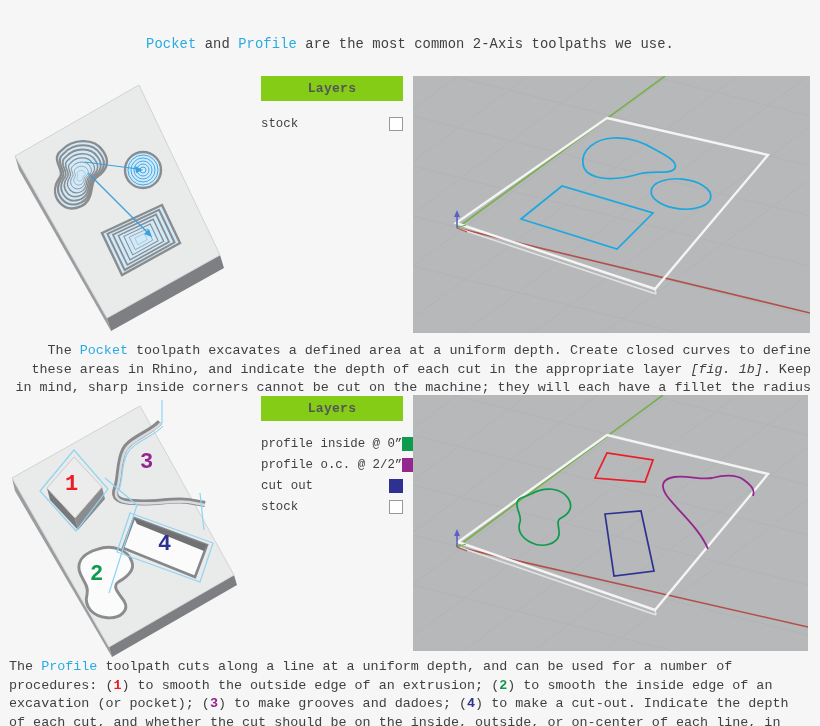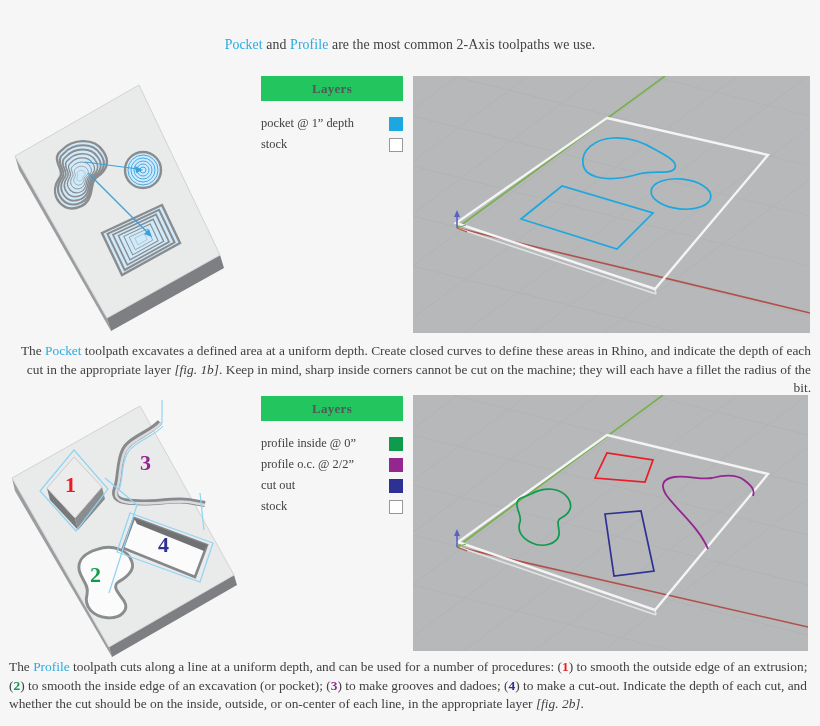--- a/index.html
+++ b/index.html
@@ -1,32 +1,32 @@
 <!DOCTYPE html>
 <html><head>
 <meta charset="utf-8">
 <style>
   html,body{margin:0;padding:0;background:#f6f6f6;}
   #page{position:relative;width:820px;height:726px;background:#f6f6f6;overflow:hidden;
-        font-family:Liberation Serif, serif;color:#414042;}
+        font-family:Liberation Mono, monospace;color:#414042;}
   .title{position:absolute;top:37px;left:0;width:820px;text-align:center;
          font-size:13.8px;letter-spacing:.1px;}
   .para{position:absolute;left:9px;width:802px;font-size:13.4px;line-height:18.6px;text-align:left;}
   #para1{top:342px;text-align:right;}
   #para2{top:658px;}
   .render{position:absolute;}
   #fig1-render{left:2px;top:72px;width:250px;height:264px;}
   #fig2-render{left:2px;top:392px;width:250px;height:266px;}
   .viewport{position:absolute;background:#b6b8ba;}
   #fig1-viewport{left:413px;top:76px;width:397px;height:257px;}
   #fig2-viewport{left:413px;top:395px;width:395px;height:256px;}
   .layers-panel{position:absolute;left:261px;width:142px;}
   #fig1-layers{top:76px;}
   #fig2-layers{top:396px;}
-  .layers-header{height:25px;background:#22c55e;text-align:center;font-weight:bold;
+  .layers-header{height:25px;background:#84cc16;text-align:center;font-weight:bold;
                  font-size:13px;line-height:25px;color:#55565a;letter-spacing:.3px;}
   .layers-body{padding-top:12px;}
   .layer-row{display:flex;justify-content:space-between;align-items:center;height:21px;}
   .layer-label{font-size:12.4px;color:#414042;white-space:nowrap;}
   .layer-swatch{width:14px;height:14px;flex:0 0 14px;box-sizing:border-box;}
   .swatch-white{border:1px solid #97989a;background:#ffffff;}
   .annot{position:absolute;font-size:22px;font-weight:bold;line-height:22px;}
   svg{display:block;}
 </style>
 </head>
@@ -86,24 +86,20 @@
         <polygon points="141,98 133,94 134,101" fill="#3aa0dc" stroke="none"></polygon>
         <path d="M86,101 L146,161"></path>
         <polygon points="150,165 142,162 147,157" fill="#3aa0dc" stroke="none"></polygon>
       </g>
     </svg>
   </div>
 
   <div class="layers-panel" id="fig1-layers">
     <div class="layers-header">Layers</div>
     <div class="layers-body">
-        <div class="layer-row">
-          <span class="layer-label">pocket @ 1” depth</span>
-          <span class="layer-swatch" style="background: rgb(27, 167, 224);"></span>
-        </div>
         <div class="layer-row">
           <span class="layer-label">stock</span>
           <span class="layer-swatch swatch-white"></span>
         </div>
       </div>
   </div>
 
   <div class="viewport" id="fig1-viewport">
     <svg width="397" height="257" viewBox="0 0 397 257">
       <g stroke="#a9abad" stroke-width="1" opacity="0.35">

